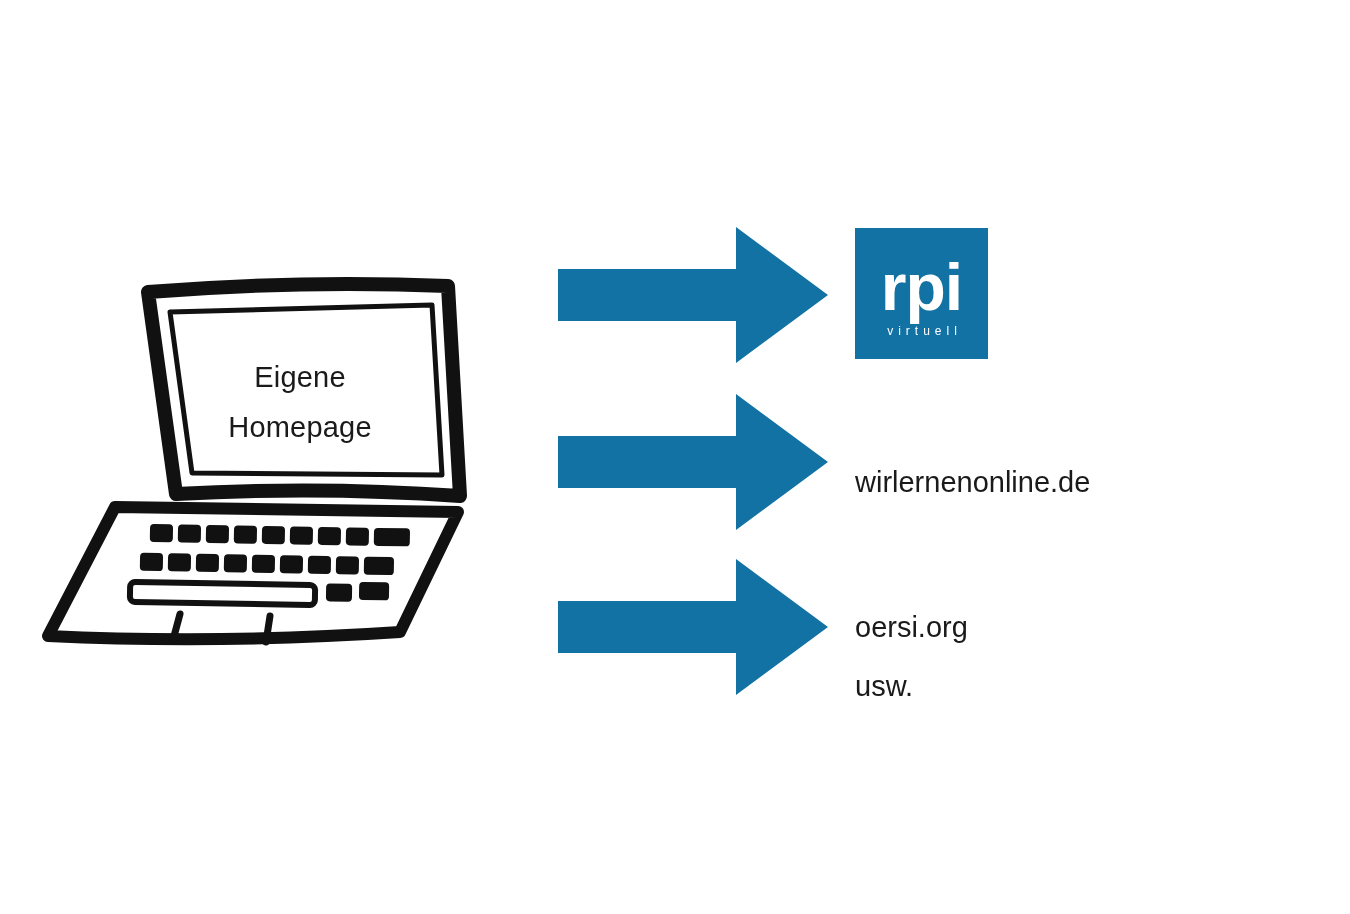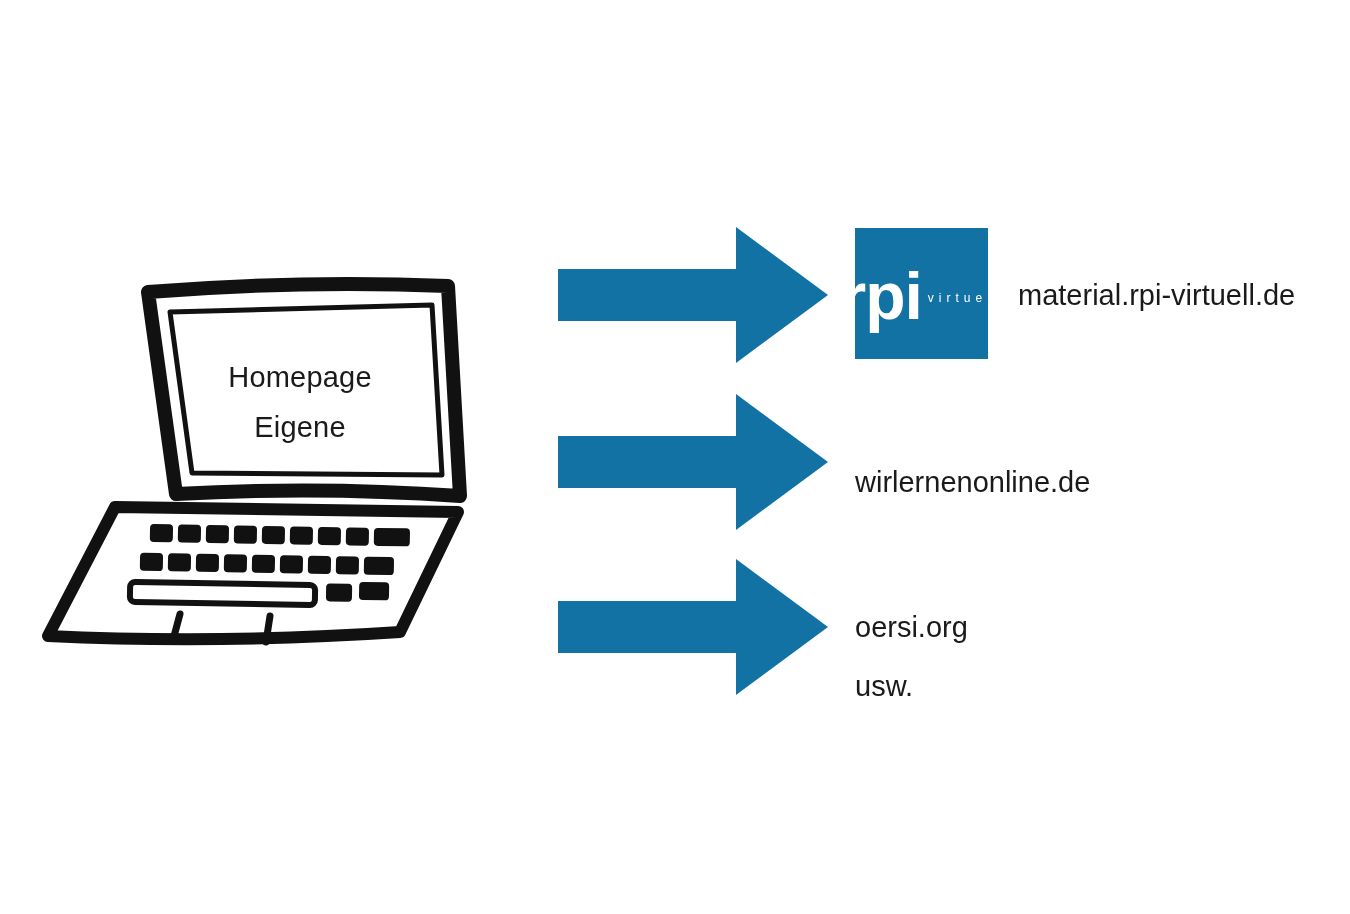--- a/index.html
+++ b/index.html
@@ -45,20 +45,21 @@
   .arrow-3{left:558px; top:559px;}
   .arrow polygon{fill:var(--accent);}
 
   
   .rpi-logo{
     position:absolute;
     left:855px; top:228px;
     width:133px; height:131px;
     background:var(--accent);
     display:flex;
+    flex-direction:column;
     align-items:center;
     justify-content:center;
     box-sizing:border-box;
     padding-top:4px;
   }
   .rpi-title{
     color:#ffffff;
     font-weight:700;
     font-size:66px;
     line-height:66px;
@@ -131,22 +132,22 @@
         <rect x="296" y="312" width="26" height="18" rx="4" fill="#111111"></rect>
         <rect x="329" y="310" width="30" height="18" rx="4" fill="#111111"></rect>
       </g>
 
       <g stroke="#111111" stroke-width="7" stroke-linecap="round">
         <path d="M150,344 L143,370"></path>
         <path d="M240,346 L236,372"></path>
       </g>
     </svg>
     <div class="screen-label">
+      <div>Eigene</div>
       <div>Homepage</div>
-      <div>Eigene</div>
     </div>
   </div>
 
   <div class="arrow arrow-1">
     <svg width="270" height="136" viewBox="0 0 270 136">
       <polygon points="0,42 178,42 178,0 270,68 178,136 178,94 0,94"></polygon>
     </svg>
   </div>
 
   <div class="arrow arrow-2">
@@ -159,18 +160,17 @@
     <svg width="270" height="136" viewBox="0 0 270 136">
       <polygon points="0,42 178,42 178,0 270,68 178,136 178,94 0,94"></polygon>
     </svg>
   </div>
 
   <div class="rpi-logo">
     <span class="rpi-title">rpi</span>
     <span class="rpi-sub">virtuell</span>
   </div>
 
-  <div class="label label-1">material.rpi-virtuell.de</div>
   <div class="label label-2">wirlernenonline.de</div>
   <div class="label label-3">oersi.org</div>
   <div class="label label-etc">usw.</div>
 
 </div>
 
 </body></html>

